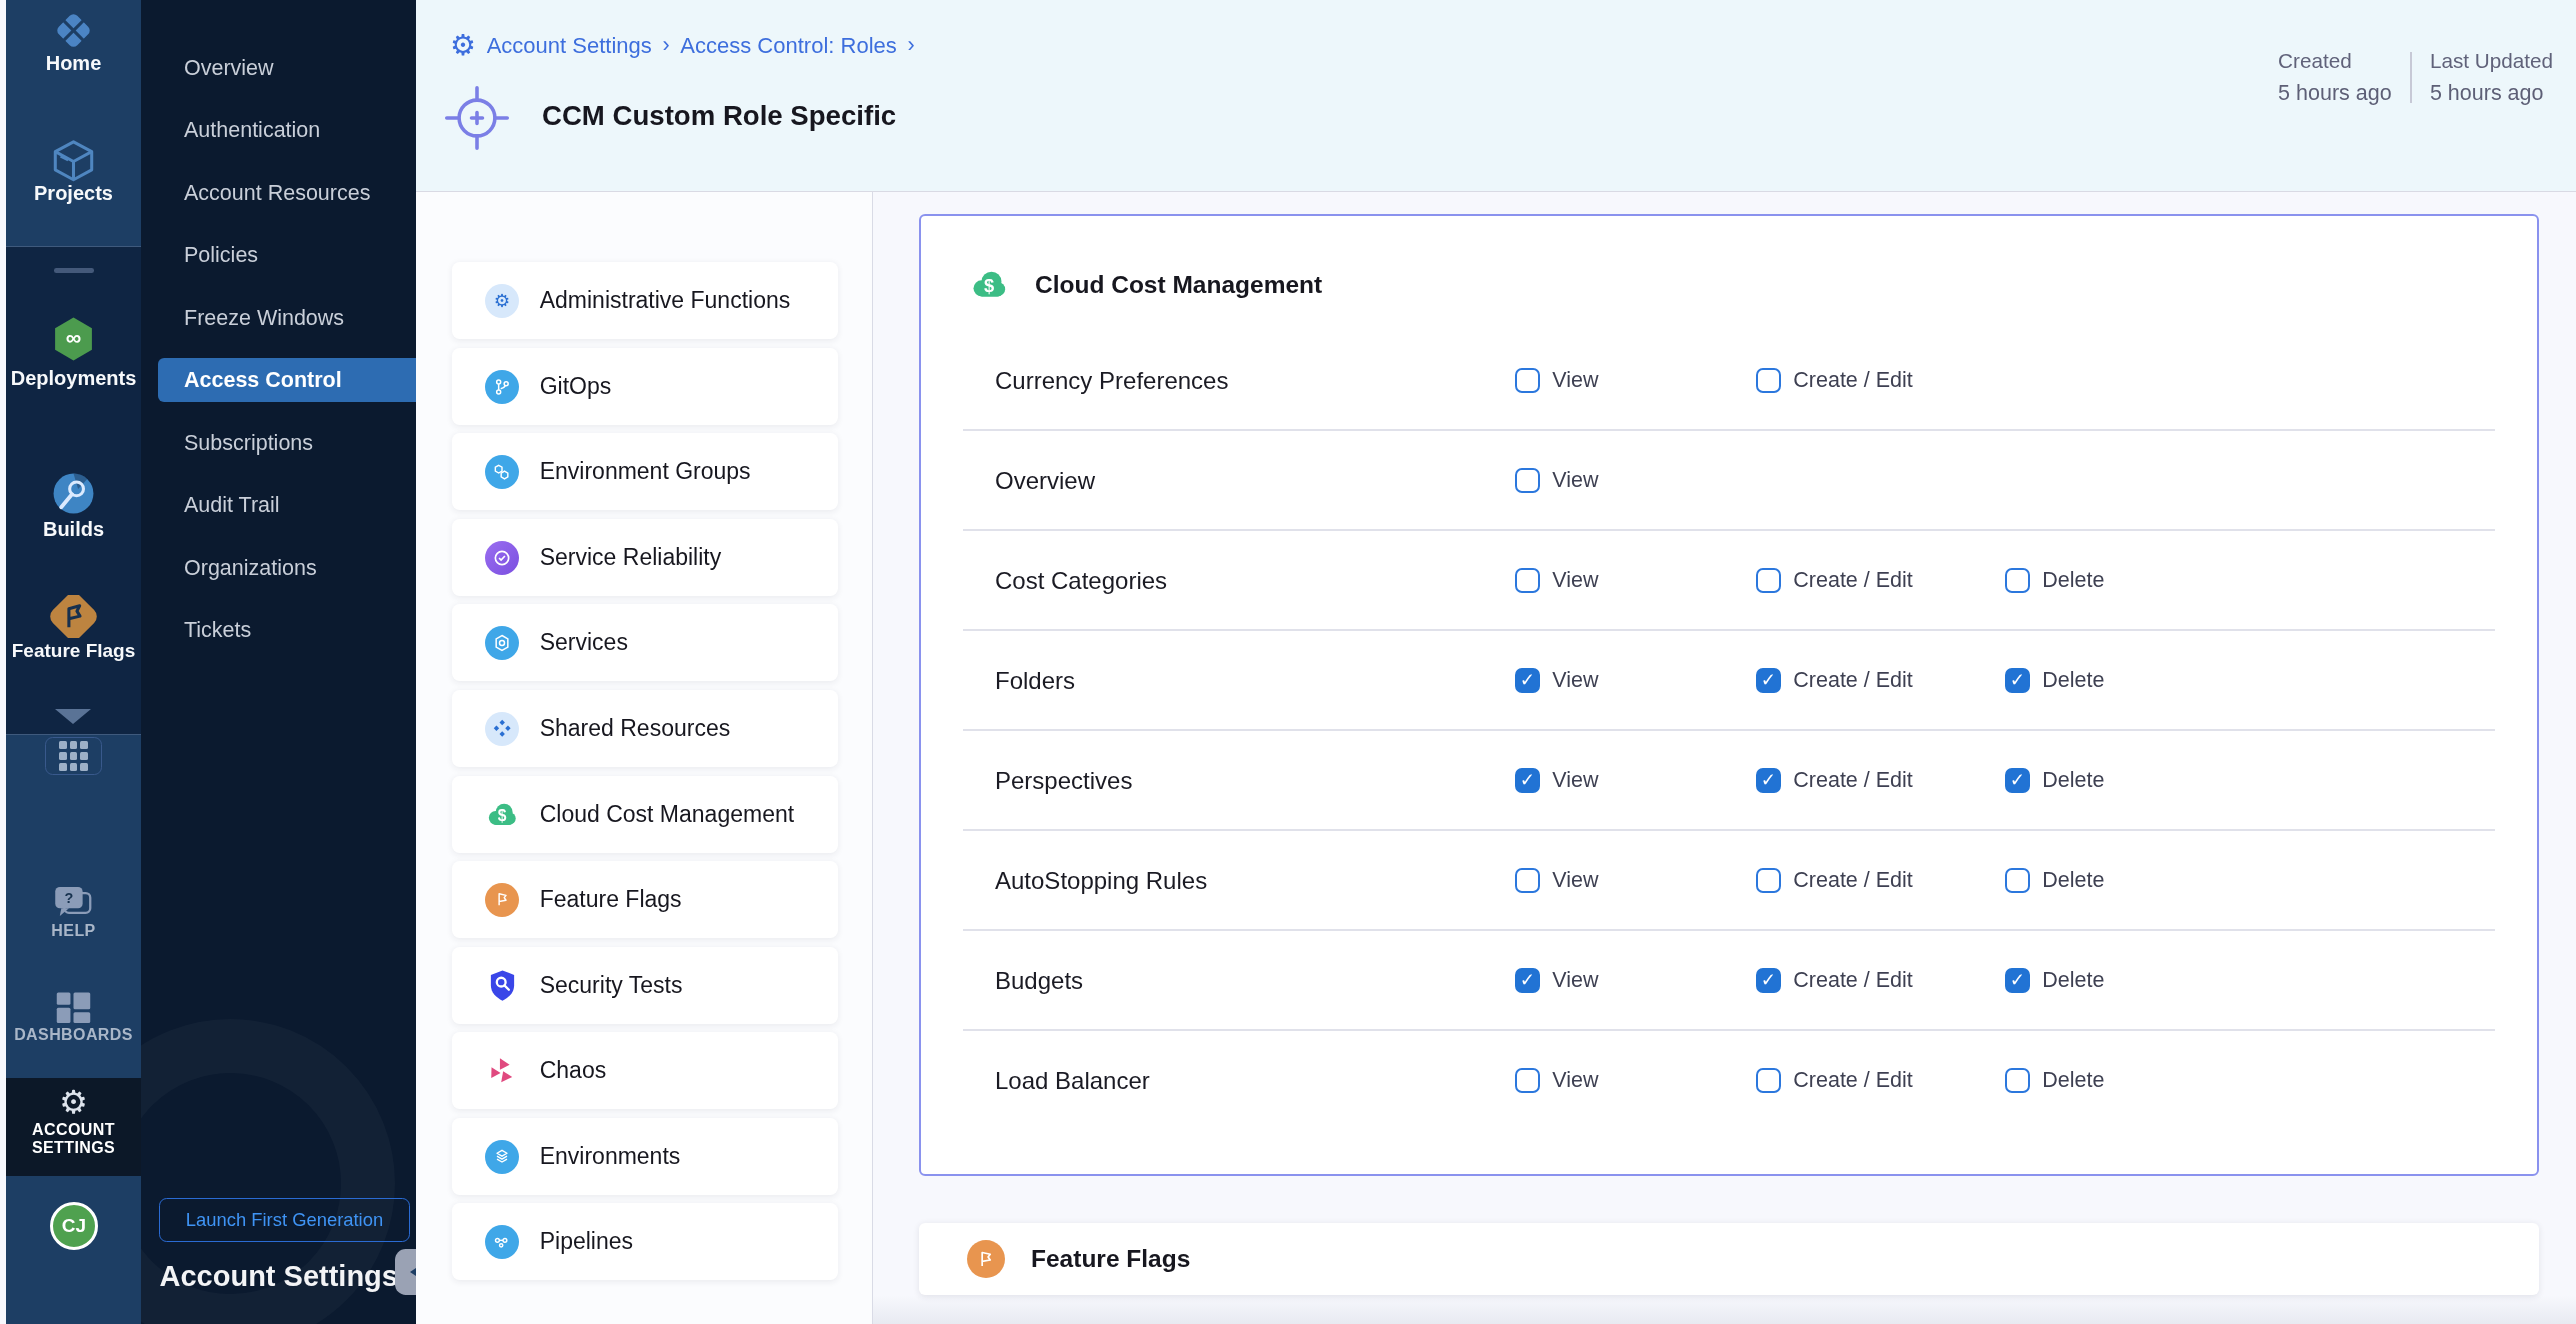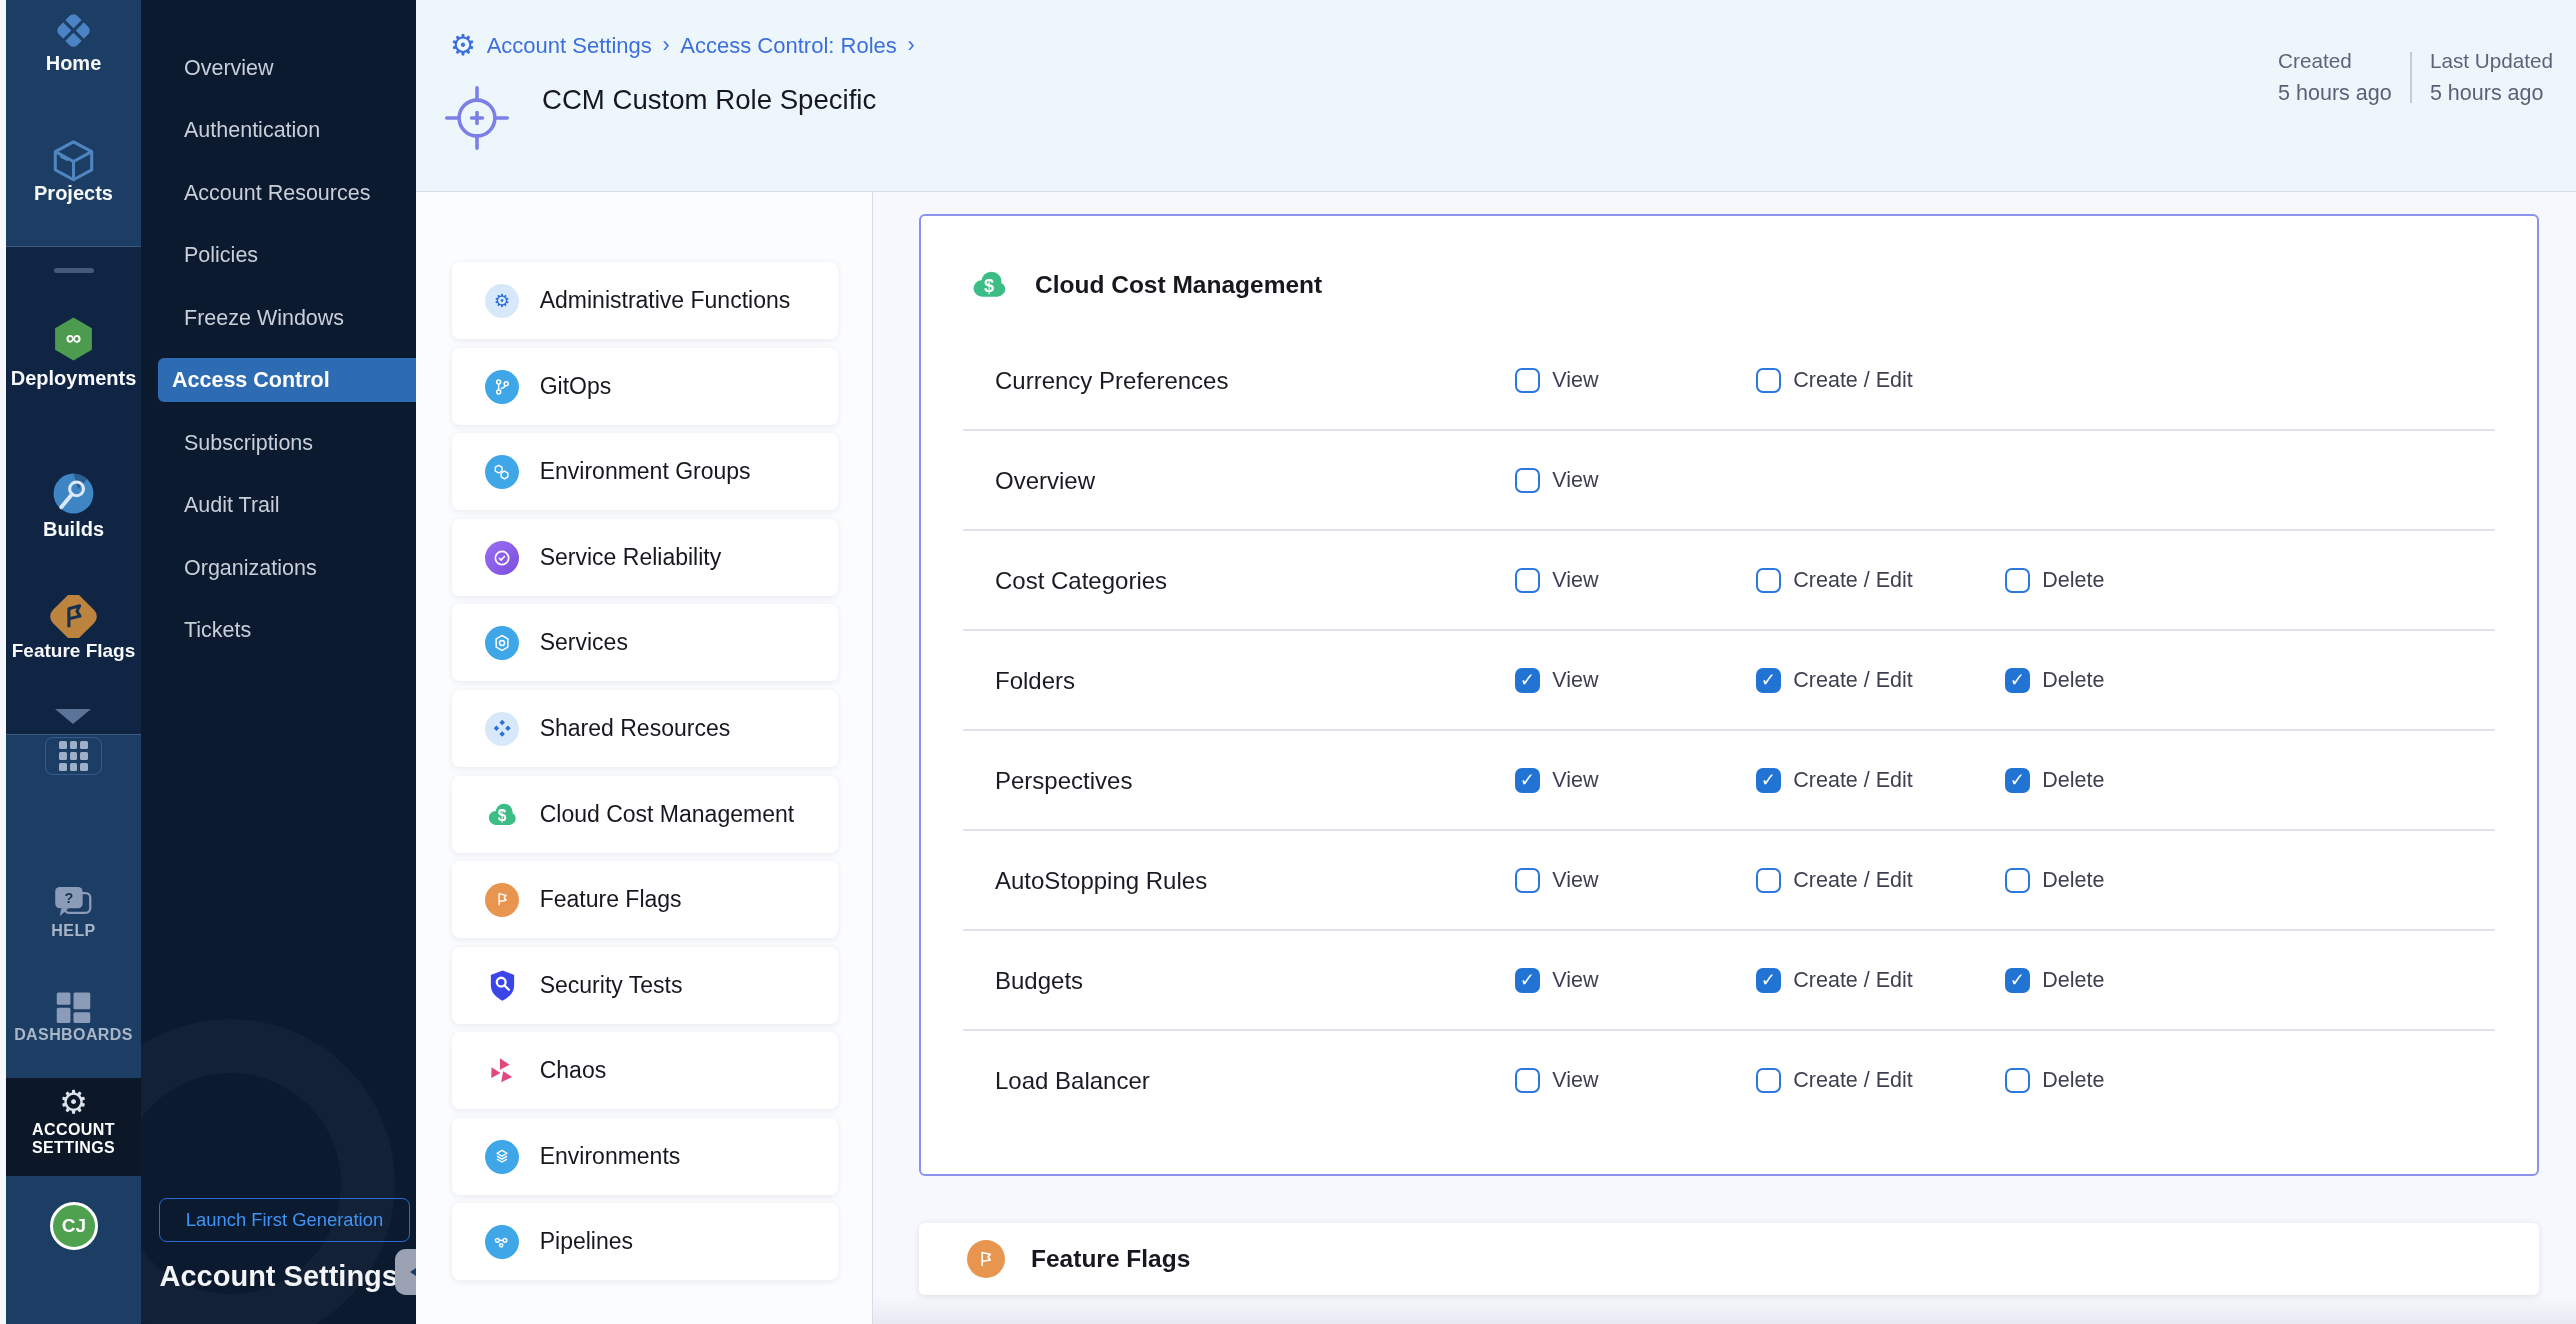--- a/index.html
+++ b/index.html
@@ -29,33 +29,33 @@
   .grid-btn{position:absolute;left:39px;top:737px;width:57px;height:38px;border:1.5px solid #39598c;border-radius:7.7px;display:flex;align-items:center;justify-content:center;cursor:pointer}
   .grid-ico{display:grid;grid-template-columns:repeat(3,7.7px);grid-template-rows:repeat(3,7.7px);gap:3.1px}
   .grid-ico span{background:#9db0c7;border-radius:1.5px}
   .gear-glyph{font-size:32px;color:#dde3ec;line-height:1}
   .avatar{position:absolute;left:44px;top:1202px;width:48px;height:48px;border-radius:50%;background:#4fa14f;border:3.1px solid #fff;color:#fff;font-size:19px;font-weight:700;display:flex;align-items:center;justify-content:center;cursor:pointer}
 
   
   .nav2{position:absolute;left:135px;top:0;width:281px;height:1324px;background:var(--nav-bg);z-index:20;overflow:hidden}
   .nav-ring{position:absolute;left:-69px;top:1019px;width:329px;height:329px;border-radius:50%;border:54px solid rgba(255,255,255,.03)}
   .nav-item{position:absolute;left:0;width:281px;height:44px;line-height:44px;padding-left:49px;color:#c9cfd9;font-size:21.5px;font-weight:500;cursor:pointer;white-space:nowrap}
-  .nav-item.active{left:23px;width:258px;padding-left:14px;background:var(--nav-active);border-radius:6.1px 0 0 6.1px;color:#fff;font-weight:600}
+  .nav-item.active{left:23px;width:258px;padding-left:26px;background:var(--nav-active);border-radius:6.1px 0 0 6.1px;color:#fff;font-weight:600}
   .launch-btn{position:absolute;left:24px;top:1198px;width:251px;height:44px;border:1.5px solid #2a6bd4;border-radius:7.7px;background:transparent;color:#3f94f5;font-size:18.4px;font-weight:500;display:flex;align-items:center;justify-content:center;cursor:pointer}
   .nav-title{position:absolute;left:24.5px;top:1260px;color:#f3f4f6;font-size:29px;font-weight:700}
   .collapse-handle{position:absolute;left:260px;top:1249px;width:44px;height:46px;background:#9aa2b4;border-radius:10.7px 0 0 10.7px;display:flex;align-items:center;justify-content:center;cursor:pointer}
   .collapse-tri{width:0;height:0;border-top:10.7px solid transparent;border-bottom:10.7px solid transparent;border-right:15.3px solid #1d3e64}
 
   
   .header{position:absolute;left:416px;top:0;width:2160px;height:192px;background:var(--header-bg);border-bottom:1.5px solid #d9dae4;z-index:10}
   .crumbs{position:absolute;left:34px;top:31px;display:flex;align-items:center;gap:10.7px;font-size:22px;color:var(--link-blue)}
   .crumb-gear{font-size:29px;line-height:1;color:var(--link-blue)}
   .crumb-link{cursor:pointer}
   .crumb-sep{font-size:21.5px}
-  .page-title{position:absolute;left:126px;top:84px;font-size:27.6px;font-weight:400;color:var(--text-dark)}
+  .page-title{position:absolute;left:126px;top:100px;font-size:27.6px;font-weight:700;color:var(--text-dark)}
   .target-ico{position:absolute;left:27.6px;top:85px}
   .meta{position:absolute;right:4.6px;top:49px;display:flex;align-items:stretch}
   .meta-col{display:flex;flex-direction:column;gap:7.7px;padding:0 18.4px}
   .meta-label{font-size:20.7px;color:var(--text-gray)}
   .meta-value{font-size:21.5px;color:#5d5f76}
   .meta-div{width:1.5px;background:#c7c9d6;margin:3.1px 0}
 
   
   .catpanel{position:absolute;left:416px;top:192px;width:457px;height:1132px;background:var(--cat-bg);border-right:1.5px solid #d9dbe6;z-index:5}
   .cat-card{position:absolute;left:36px;width:386px;height:77px;background:#fff;border-radius:7.7px;box-shadow:0 1.5px 6.1px rgba(40,41,61,.08);display:flex;align-items:center;cursor:pointer}

